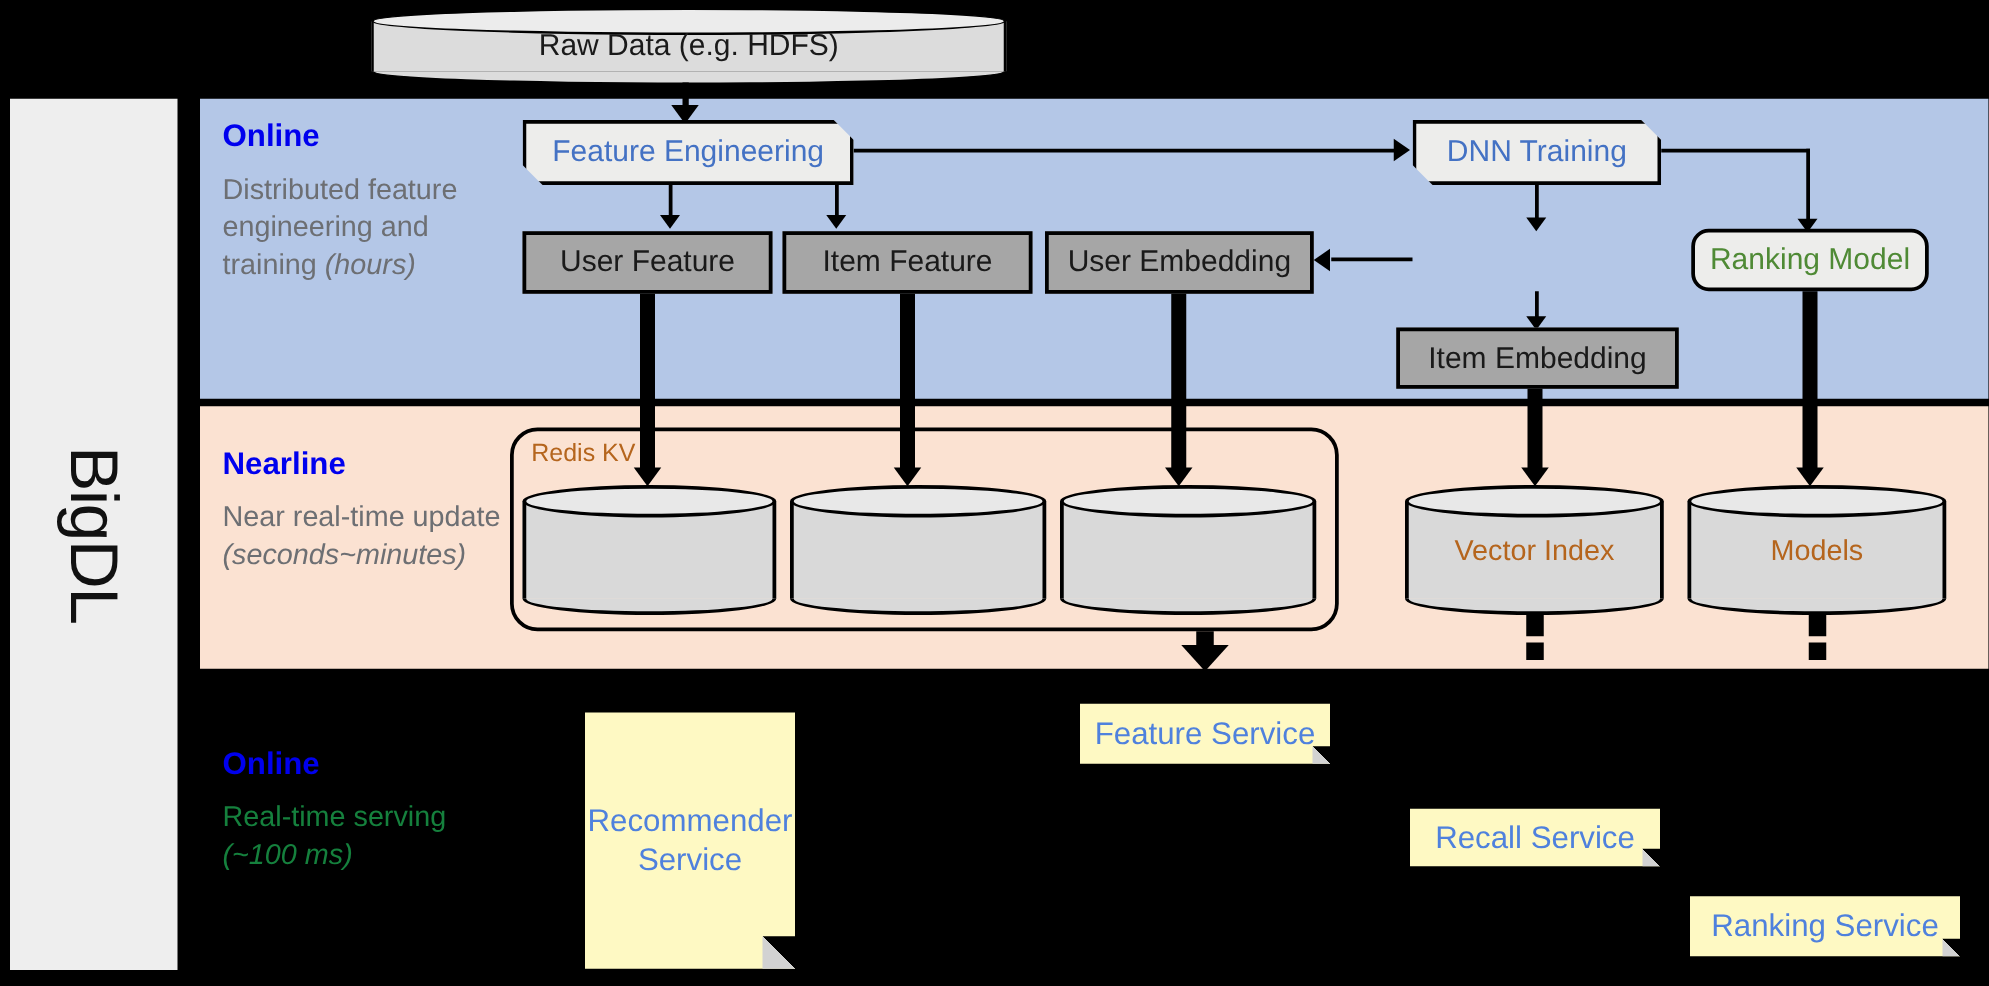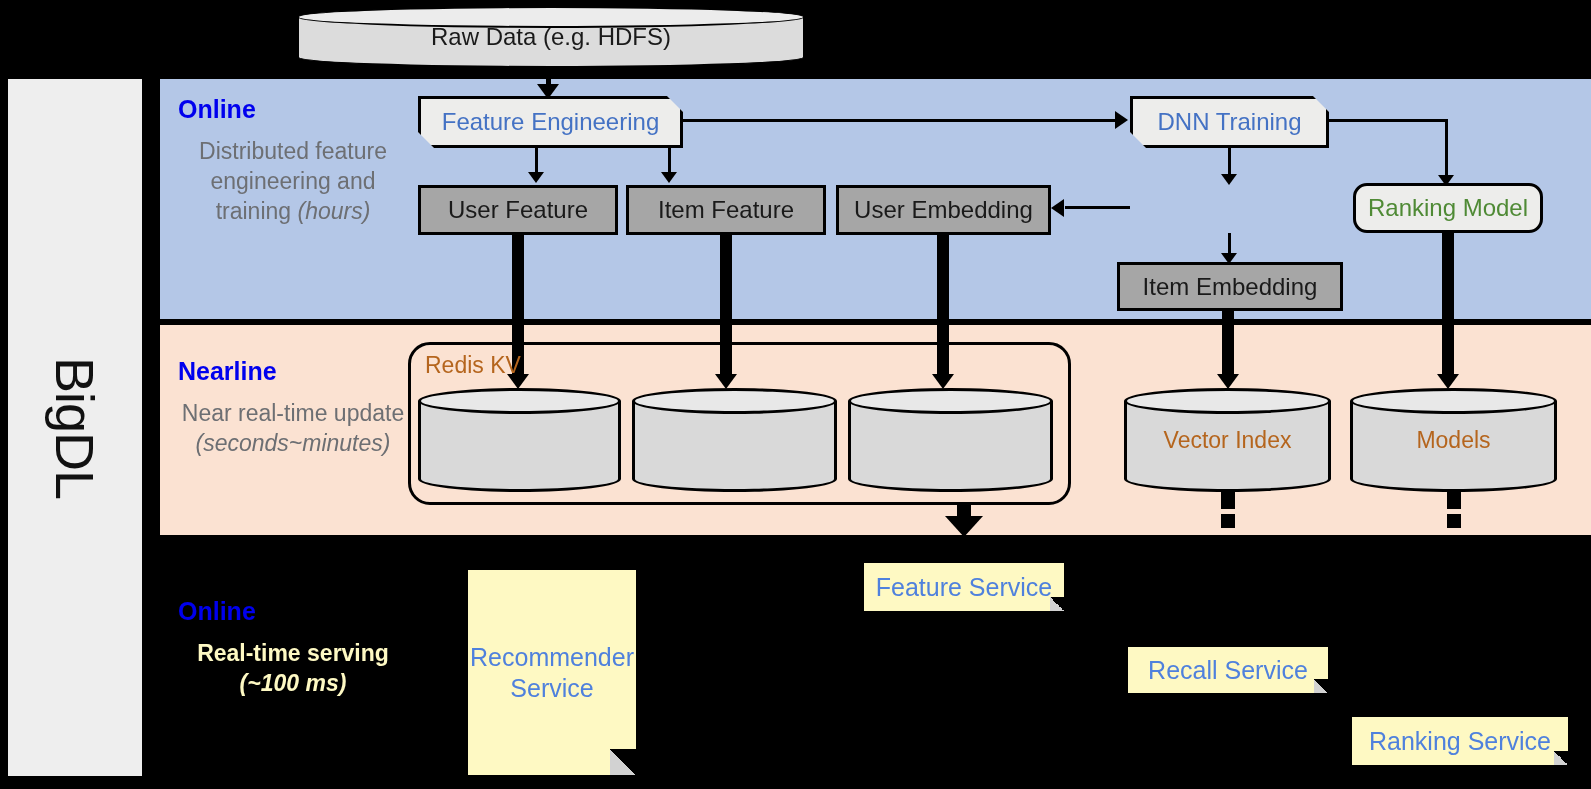--- a/index.html
+++ b/index.html
@@ -16,27 +16,27 @@
   #rail{position:absolute;left:8px;top:79px;width:134px;height:697px;background:#eeeeee;}
   #rail-label{position:absolute;left:0;top:0;width:134px;height:697px;
     display:flex;align-items:center;justify-content:center;}
   #rail-label span{
     transform:rotate(90deg);white-space:nowrap;
     font-size:54px;color:#111;letter-spacing:-1px;font-family:"Liberation Sans",sans-serif;}
 
   
   .cap{position:absolute;left:178px;width:230px;}
   .cap .ttl{color:#0000ee;font-size:25px;font-weight:600;line-height:1.1;}
-  .cap .sub{color:#6d6f73;font-size:23px;line-height:1.32;margin-top:12px;text-align:center;}
+  .cap .sub{color:#6d6f73;font-size:23px;line-height:1.32;margin-top:12px;}
   .cap .sub i{font-style:italic;}
   #cap-offline{top:96px;}
   #cap-nearline{top:358px;}
   #cap-online{top:598px;}
   #cap-online .ttl{color:#0000ee;}
-  #cap-online .sub{color:#fef9c3;font-weight:bold;}
+  #cap-online .sub{color:#15803d;}
 
   
   .node{position:absolute;box-sizing:border-box;display:flex;align-items:center;
         justify-content:center;text-align:center;}
   .grayb{background:#a6a6a6;border:3px solid #000;color:#1a1a1a;font-size:24px;}
   .cutbox{background:#ededeb;border:3px solid #000;color:#4472c4;font-size:24px;}
   .rndbox{background:#ededeb;border:3px solid #000;border-radius:14px;color:#4f8a35;font-size:24px;}
 
   
   .clipbox{clip-path:polygon(0 0, calc(100% - 16px) 0, 100% 16px, 100% 100%, 16px 100%, 0 calc(100% - 16px));}
@@ -60,21 +60,21 @@
   #rawdata .top{position:absolute;left:0;right:0;top:0;height:22px;background:#ececec;
     border:2px solid #000;border-radius:50%;box-sizing:border-box;}
   #rawdata .bot{position:absolute;left:0;right:0;bottom:0;height:22px;background:#dcdcdc;
     border:2px solid #000;border-radius:50%;box-sizing:border-box;clip-path:inset(50% -5px -5px -5px);}
   #rawdata .lbl{position:absolute;left:0;right:0;top:0;bottom:0;display:flex;align-items:center;
     justify-content:center;color:#1a1a1a;font-size:24px;}
 
   
   #redis-box{position:absolute;left:408px;top:342px;width:663px;height:163px;
     border:3px solid #000;border-radius:22px;box-sizing:border-box;background:transparent;}
-  #redis-label{position:absolute;left:425px;top:352px;color:#b5651d;font-size:23px;}
+  #redis-label{position:absolute;left:425px;top:352px;color:#b5651d;font-size:20px;}
 
   
   .thick{position:absolute;background:#000;}     
   .thin{position:absolute;background:#000;}      
   .ah-d{position:absolute;width:0;height:0;border-left:11px solid transparent;
         border-right:11px solid transparent;border-top:15px solid #000;}
   .ah-d-sm{position:absolute;width:0;height:0;border-left:8px solid transparent;
         border-right:8px solid transparent;border-top:11px solid #000;}
   .ah-l{position:absolute;width:0;height:0;border-top:9px solid transparent;
         border-bottom:9px solid transparent;border-right:13px solid #000;}

